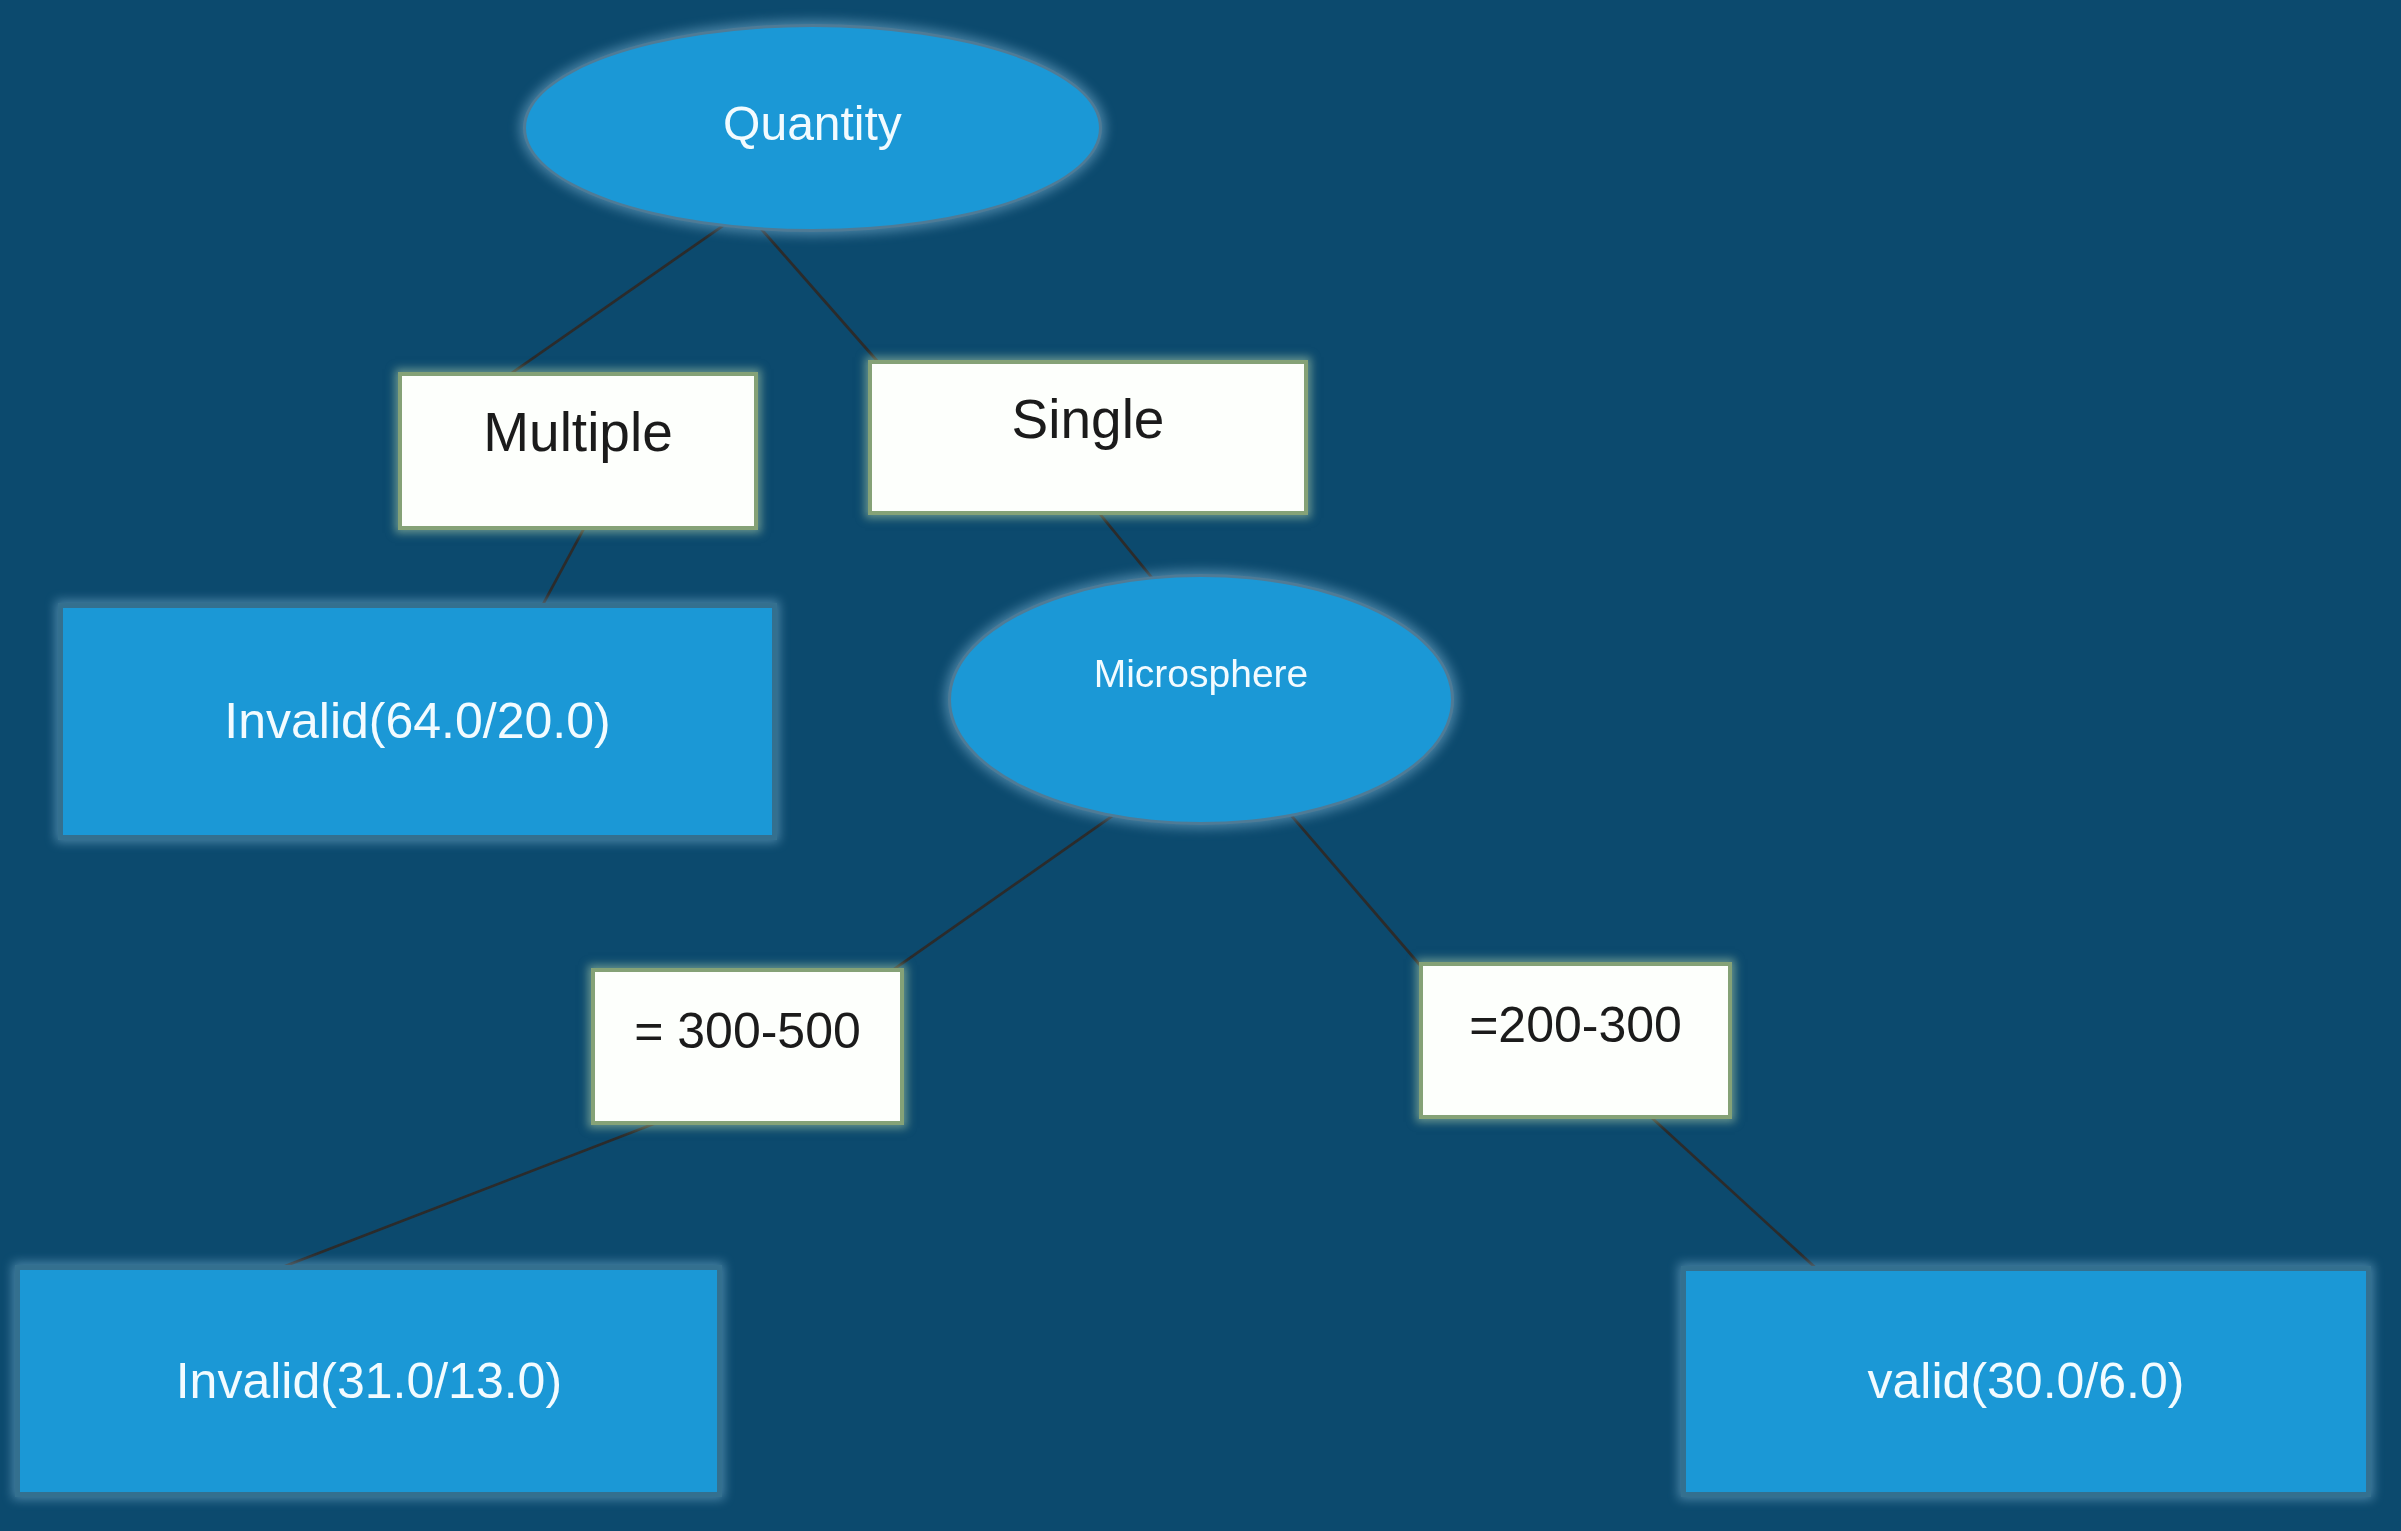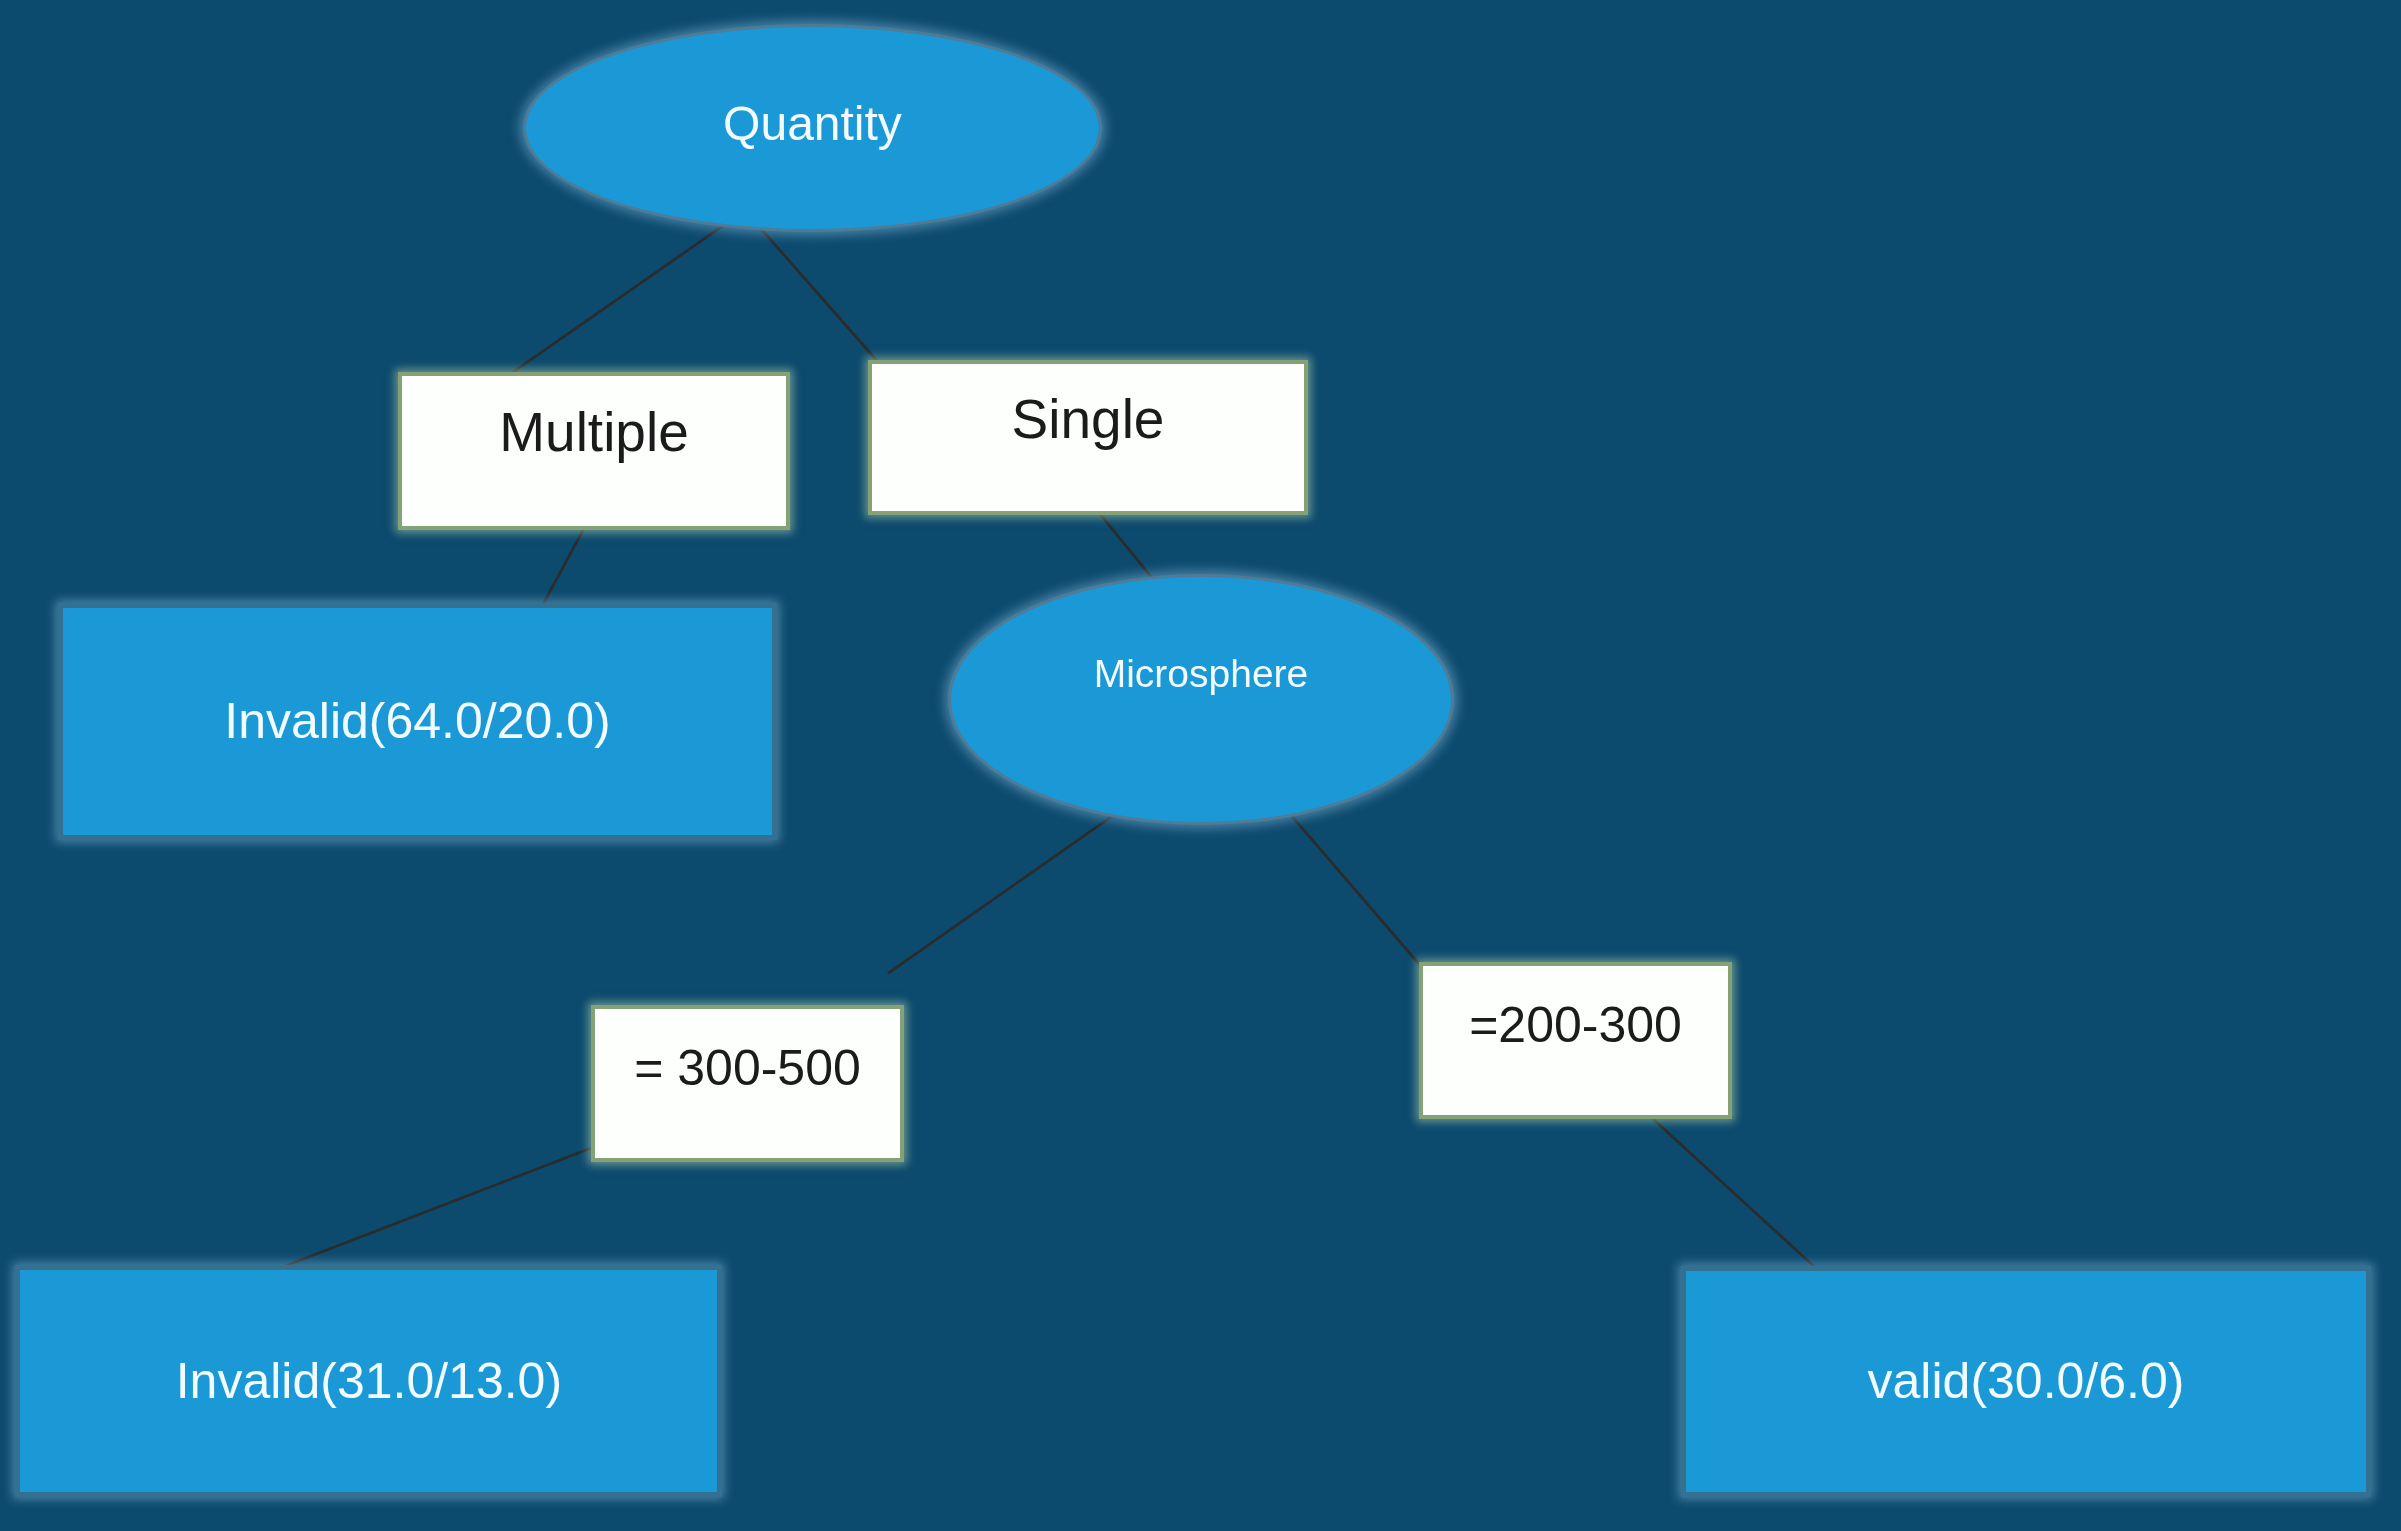--- a/index.html
+++ b/index.html
@@ -57,30 +57,30 @@
     font-size:39px;
     padding-bottom:51px;
   }
   .branch-box{
     background:var(--branch-box-fill);
     border:4.3px solid var(--branch-box-border);
     color:var(--branch-text);
     box-shadow:0 0 8.5px 2.6px rgba(195,225,175,0.5);
   }
   .branch-box.b-multiple{
-    left:398px;top:372px;width:392px;height:158px;
+    left:398px;top:372px;width:360px;height:158px;
     font-size:55px;padding-bottom:38px;
   }
   .branch-box.b-single{
     left:868px;top:360px;width:440px;height:155px;
     font-size:55px;padding-bottom:38px;
   }
   .branch-box.b-300500{
     left:591px;top:968px;width:313px;height:157px;
-    font-size:50px;padding-bottom:32px;margin-top:37px;
+    font-size:50px;padding-bottom:32px;
   }
   .branch-box.b-100300{
     left:1419px;top:962px;width:313px;height:157px;
     font-size:50px;padding-bottom:32px;
   }
   .leaf{
     background:var(--node-fill);
     border:5.1px solid var(--node-border);
     color:var(--leaf-text);
     flex-direction:row;

